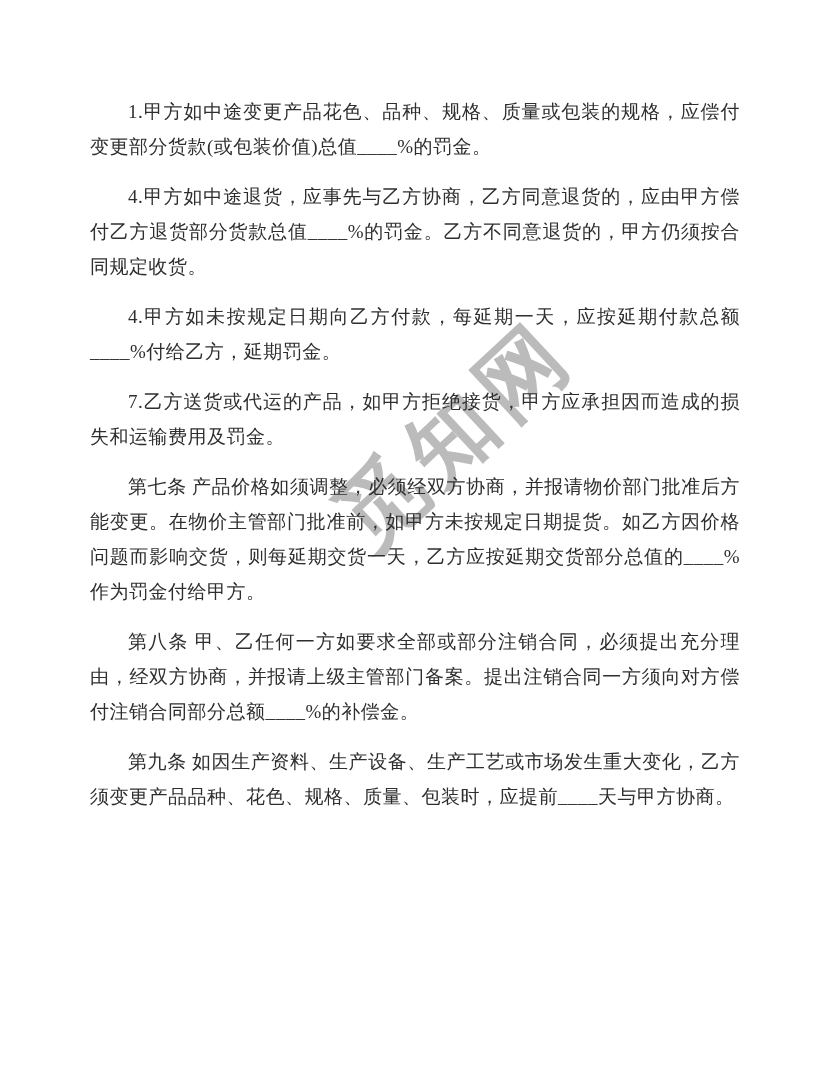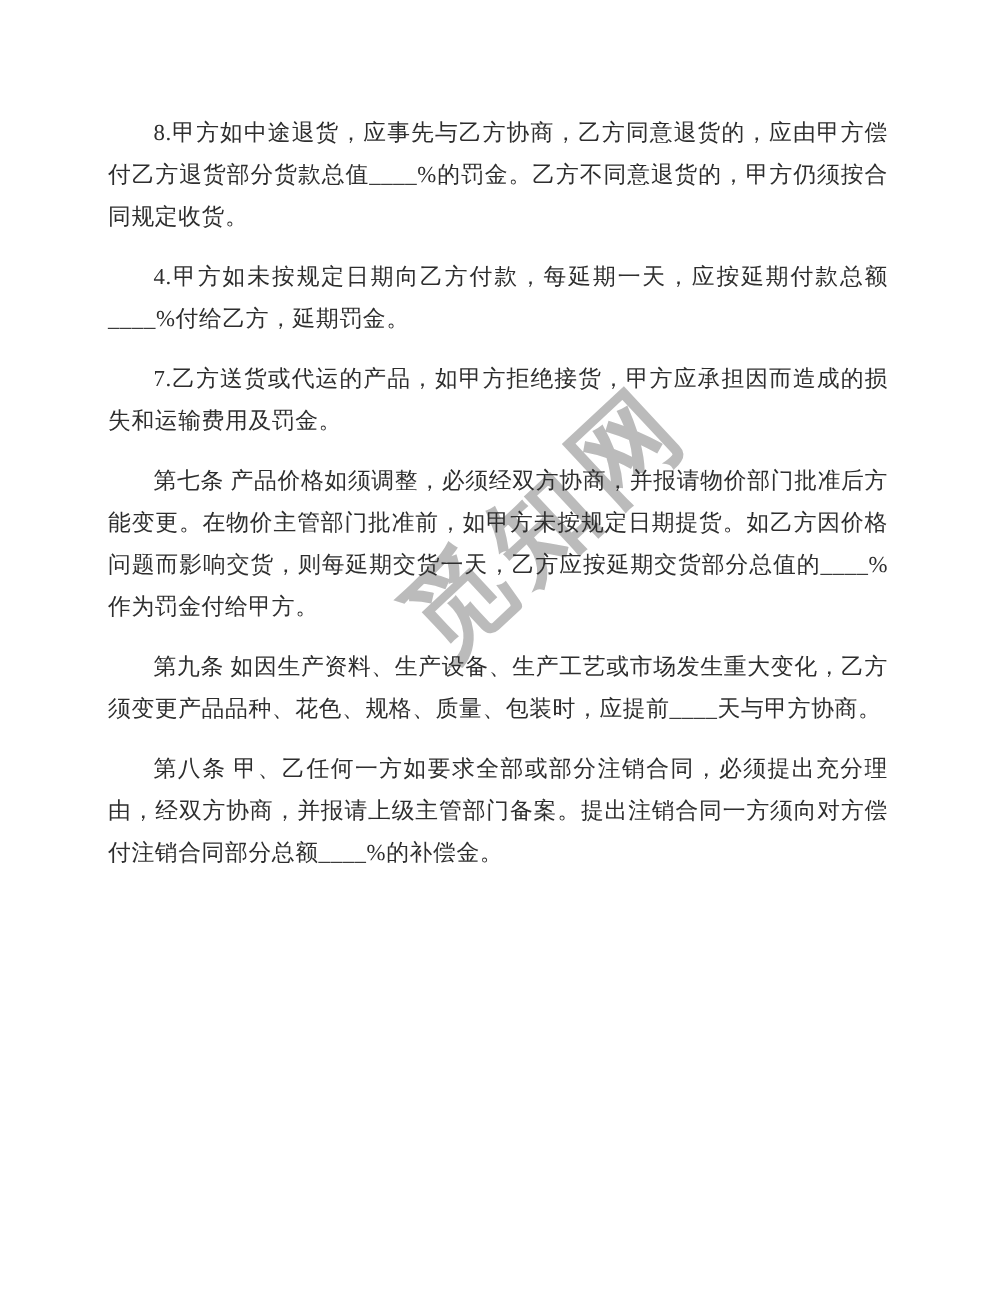--- a/index.html
+++ b/index.html
@@ -52,21 +52,22 @@
   }
 </style>
 </head>
 <body>
 
 <div class="page">
 
   <div class="watermark">觅知网</div>
 
   <div class="content">
-    <p class="para">8.甲方如中途退货，应事先与乙方协商，乙方同意退货的，应由甲方偿付乙方退货部分货款总值____%的罚金。乙方不同意退货的，甲方仍须按合同规定收货。</p>
+    <p class="para">1.甲方如中途变更产品花色、品种、规格、质量或包装的规格，应偿付变更部分货款(或包装价值)总值____%的罚金。</p>
+    <p class="para">4.甲方如中途退货，应事先与乙方协商，乙方同意退货的，应由甲方偿付乙方退货部分货款总值____%的罚金。乙方不同意退货的，甲方仍须按合同规定收货。</p>
     <p class="para">4.甲方如未按规定日期向乙方付款，每延期一天，应按延期付款总额____%付给乙方，延期罚金。</p>
     <p class="para">7.乙方送货或代运的产品，如甲方拒绝接货，甲方应承担因而造成的损失和运输费用及罚金。</p>
     <p class="para">第七条 产品价格如须调整，必须经双方协商，并报请物价部门批准后方能变更。在物价主管部门批准前，如甲方未按规定日期提货。如乙方因价格问题而影响交货，则每延期交货一天，乙方应按延期交货部分总值的____%作为罚金付给甲方。</p>
+    <p class="para">第八条 甲、乙任何一方如要求全部或部分注销合同，必须提出充分理由，经双方协商，并报请上级主管部门备案。提出注销合同一方须向对方偿付注销合同部分总额____%的补偿金。</p>
     <p class="para">第九条 如因生产资料、生产设备、生产工艺或市场发生重大变化，乙方须变更产品品种、花色、规格、质量、包装时，应提前____天与甲方协商。</p>
-    <p class="para">第八条 甲、乙任何一方如要求全部或部分注销合同，必须提出充分理由，经双方协商，并报请上级主管部门备案。提出注销合同一方须向对方偿付注销合同部分总额____%的补偿金。</p>
   </div>
 
 </div>
 
 </body></html>

